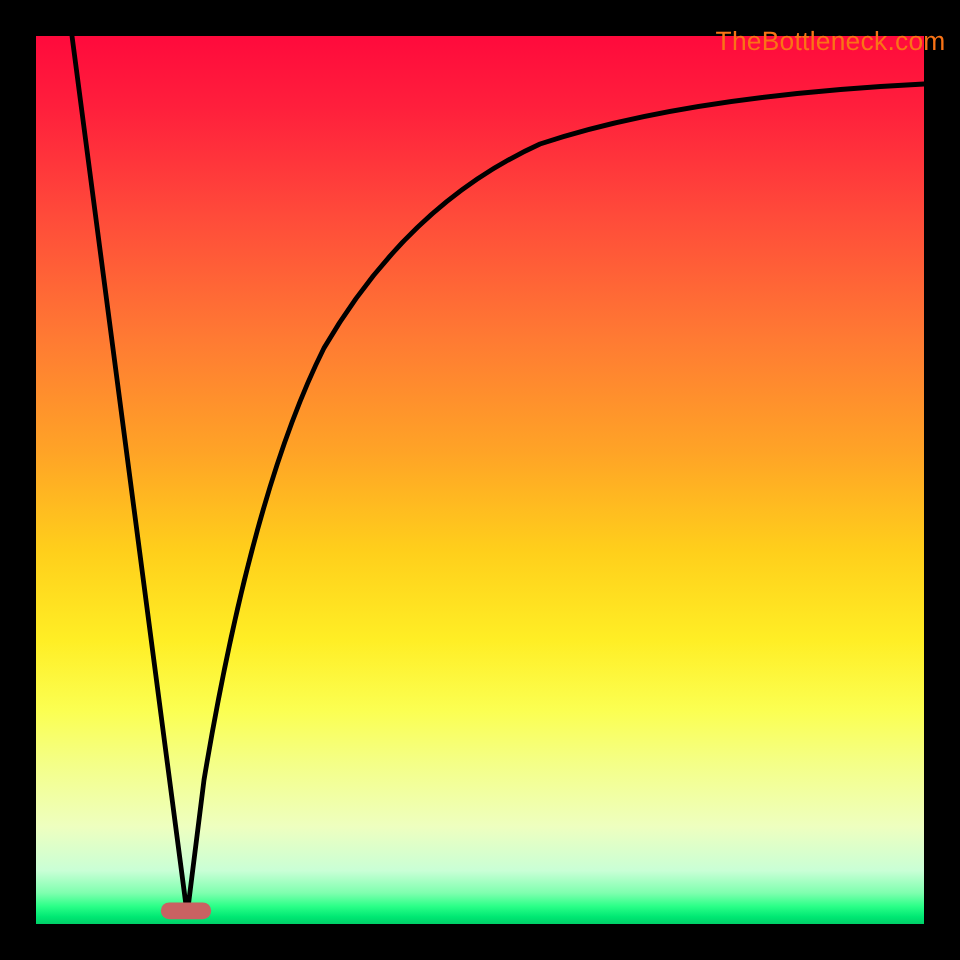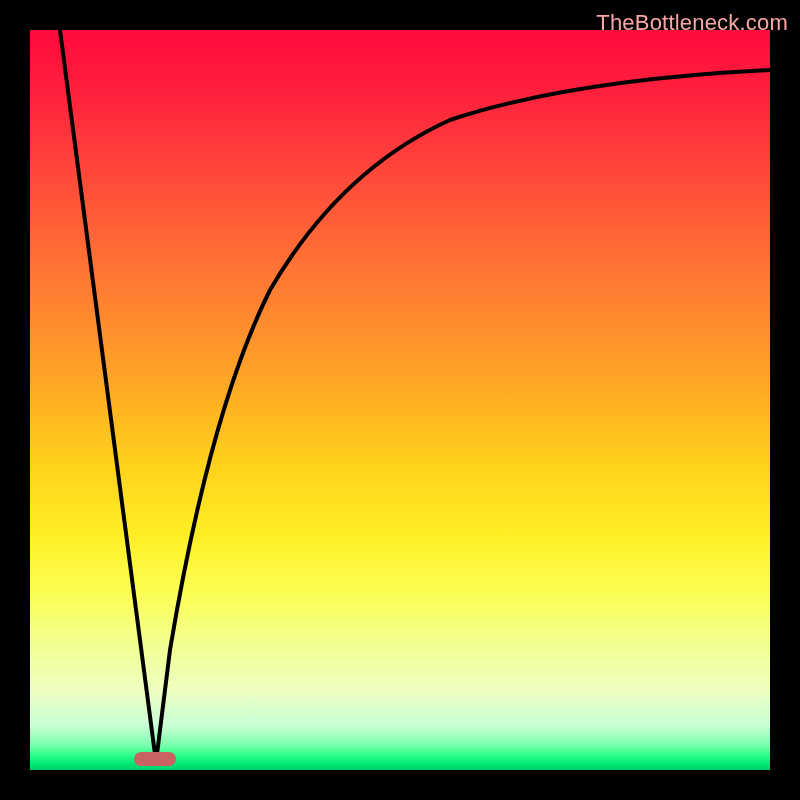--- a/index.html
+++ b/index.html
@@ -61,23 +61,23 @@
     position: absolute;
     background: #c96262;
     border-radius: 9px;
     width: 42px;
     height: 14px;
     left: 104px;
     top: 722px;
   }
   .watermark {
     position: absolute;
-    top: 10px;
+    top: 22px;
     right: 12px;
-    color: #fca5a5;
+    color: #f97316;
     font-size: 22px;
     font-weight: 500;
     letter-spacing: 0.2px;
   }
 </style>
 </head>
 <body>
 
 <div class="frame">
 

